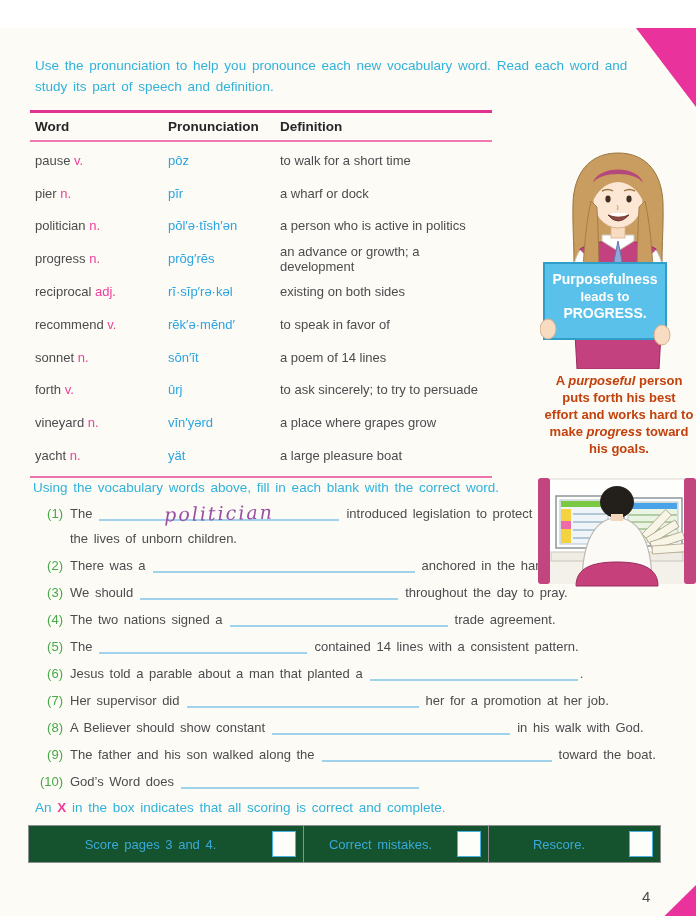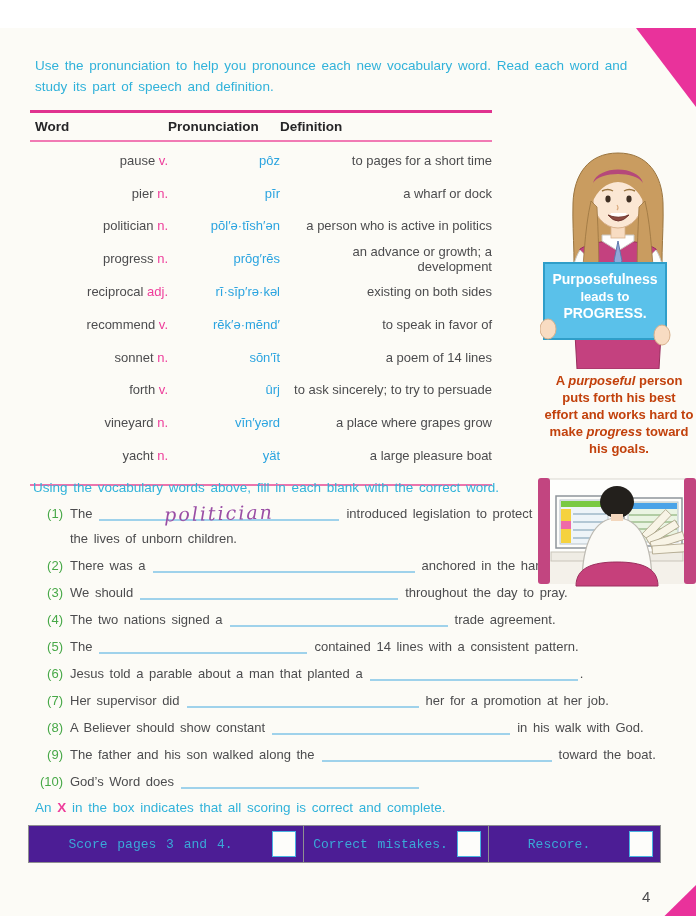--- a/index.html
+++ b/index.html
@@ -24,21 +24,21 @@
   
   .vtable{position:absolute;left:30px;top:82px;width:462px;}
   .vtable .head{
     border-top:3px solid #e0338f;border-bottom:2px solid #f17ab4;
     display:flex;padding:6px 0 6px 5px;color:#262628;font-weight:bold;font-size:13.5px;
   }
   .vtable .c-word{width:133px;flex:none;}
   .vtable .c-pron{width:112px;flex:none;}
   .vtable .c-def{flex:1;}
   .vtable .row{display:flex;height:32.8px;align-items:center;padding-left:5px;font-size:13px;}
-  .vtable .rows{padding-top:2px;border-bottom:2px solid #ec74ad;padding-bottom:12px;text-align:right;}
+  .vtable .rows{padding-top:2px;border-bottom:2px solid #ec74ad;padding-bottom:4px;}
   .pos{color:#ee3d9b;}
   .pron{color:#2ba4e0;}
 
   
   .girl{position:absolute;left:540px;top:119px;width:156px;height:222px;}
   .sign-text{
     position:absolute;left:545px;top:243px;width:120px;text-align:center;
     color:#ffffff;font-weight:bold;font-size:13px;line-height:17px;
   }
   .sign-text .big{font-size:14px;}
@@ -69,21 +69,21 @@
   
   .computer{position:absolute;left:538px;top:448px;width:158px;height:112px;}
 
   
   .note{position:absolute;left:35px;top:772px;font-size:13.5px;color:#31b2da;word-spacing:2px;}
   .note .x{color:#ee3d9b;font-weight:bold;}
 
   
   .scorebox{
     position:absolute;left:28px;top:797px;width:633px;height:38px;
-    border:1.5px solid #8f8f91;display:flex;box-sizing:border-box;background:#4c1d95;font-family:Liberation Mono, monospace;
+    border:1.5px solid #8f8f91;display:flex;box-sizing:border-box;background:#14532d;
   }
   .scell{display:flex;align-items:center;box-sizing:border-box;}
   .scell + .scell{border-left:1.5px solid #8f8f91;}
   .scell .lbl{flex:1;text-align:center;color:#3aa9d8;font-size:13px;word-spacing:2px;}
   .chk{
     flex:none;width:24px;height:26px;border:1.5px solid #49b2e2;background:#fdfdfa;
     margin-right:7px;box-sizing:border-box;
   }
   .pageno{position:absolute;left:642px;top:860px;font-size:15px;color:#4c4c4e;}
 </style>
@@ -100,21 +100,21 @@
   <div class="vtable">
     <div class="head">
       <span class="c-word">Word</span>
       <span class="c-pron">Pronunciation</span>
       <span class="c-def">Definition</span>
     </div>
     <div class="rows">
       <div class="row">
         <span class="c-word"><span>pause</span> <span class="pos">v.</span></span>
         <span class="c-pron pron">pôz</span>
-        <span class="c-def">to pages for a short time</span>
+        <span class="c-def">to walk for a short time</span>
       </div>
       <div class="row">
         <span class="c-word"><span>pier</span> <span class="pos">n.</span></span>
         <span class="c-pron pron">pĭr</span>
         <span class="c-def">a wharf or dock</span>
       </div>
       <div class="row">
         <span class="c-word"><span>politician</span> <span class="pos">n.</span></span>
         <span class="c-pron pron">pŏl′ə·tĭsh′ən</span>
         <span class="c-def">a person who is active in politics</span>

